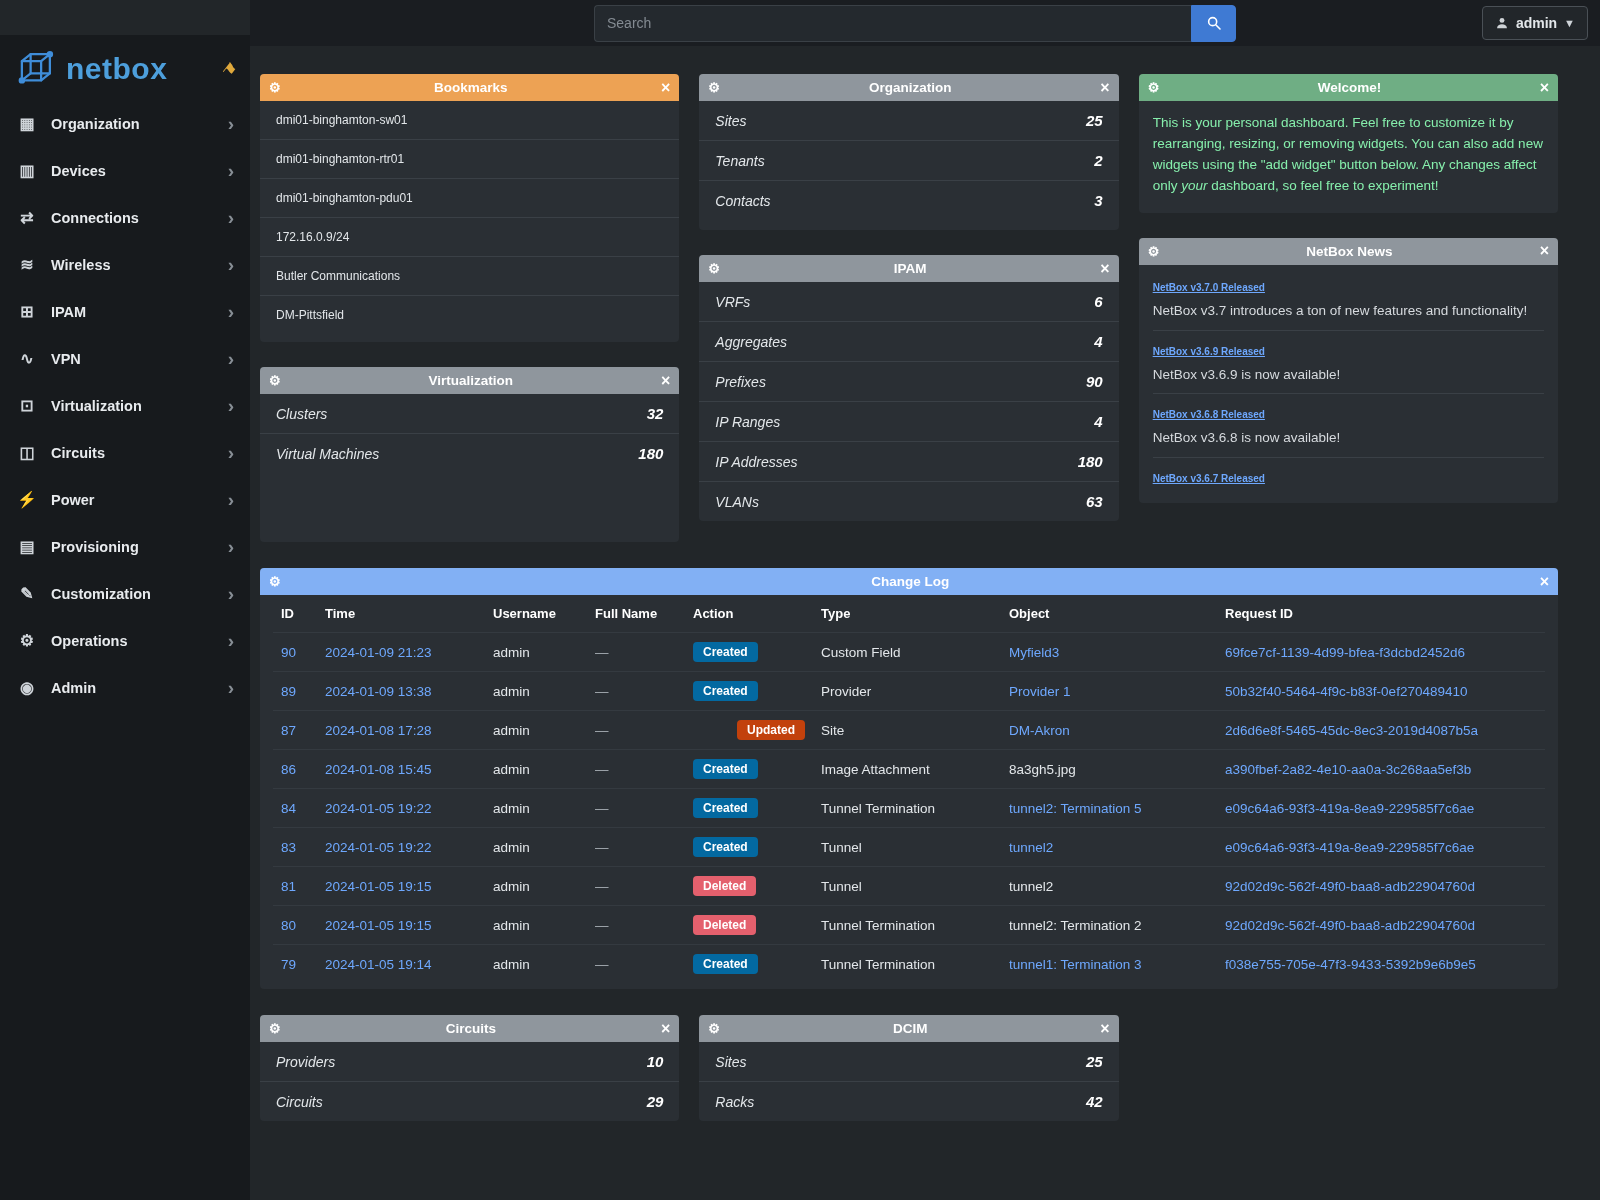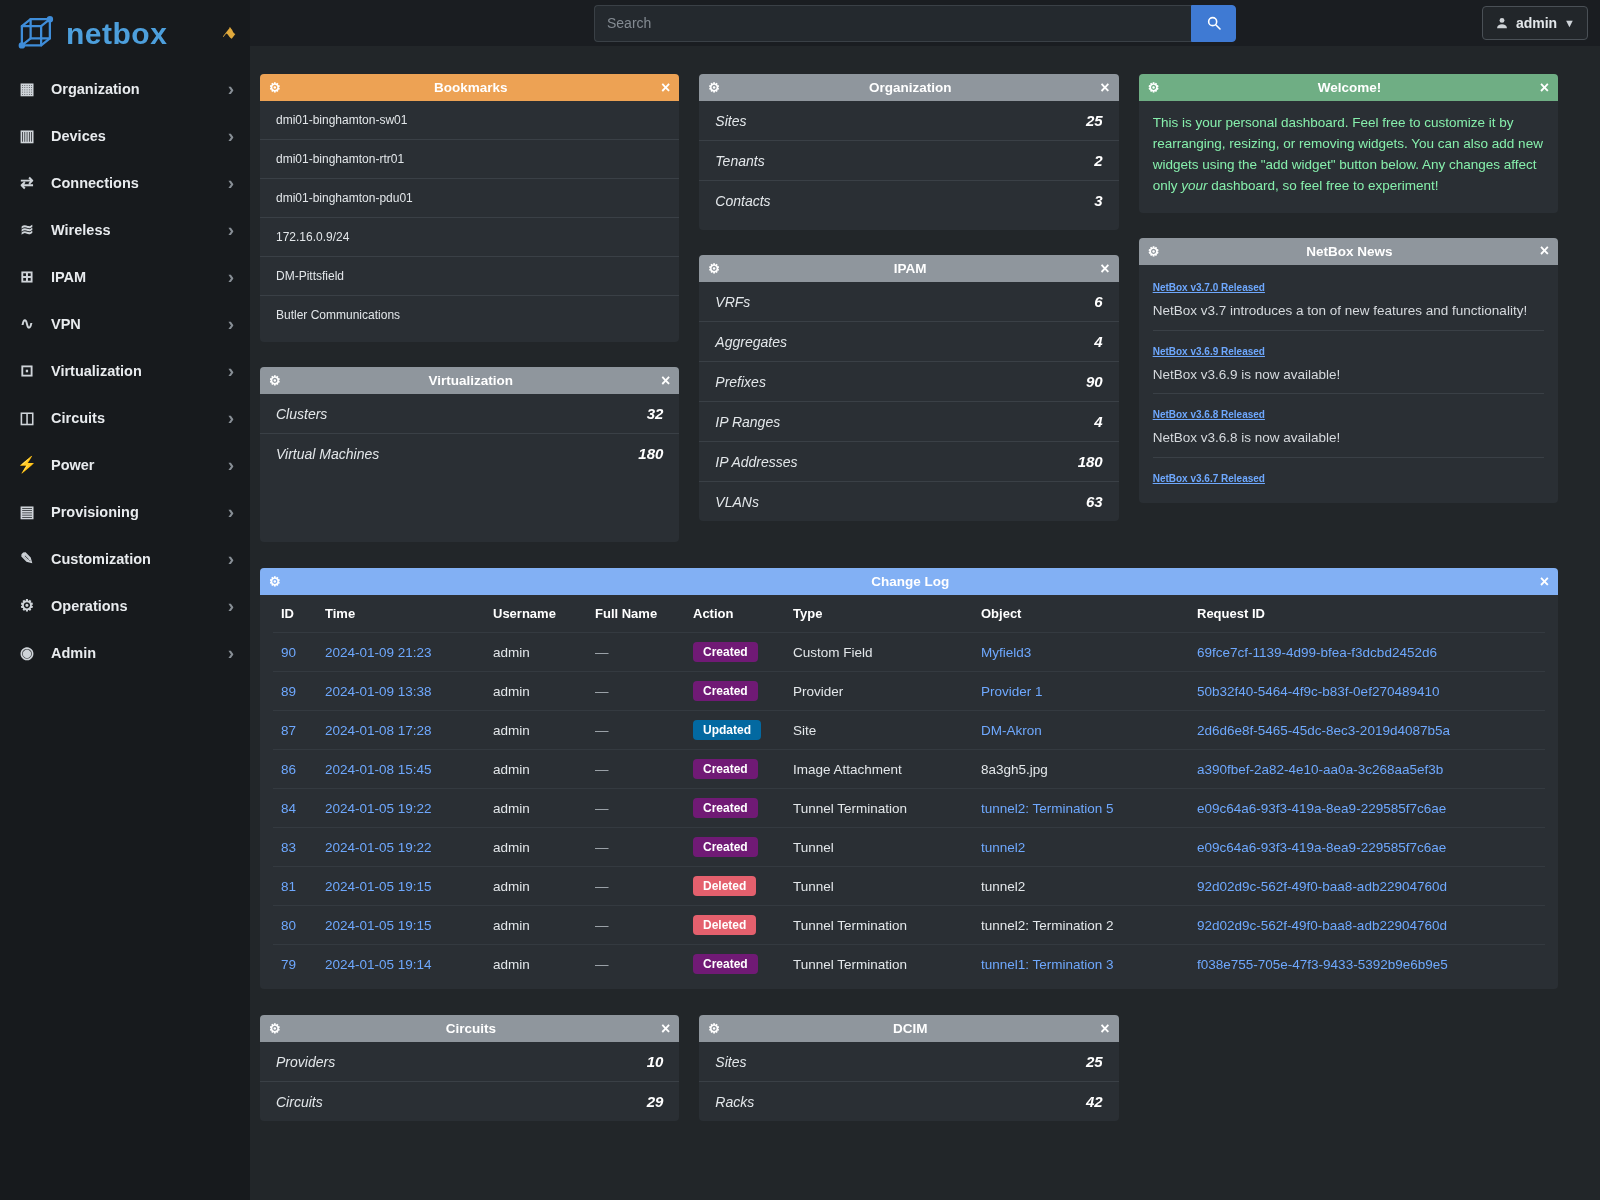--- a/index.html
+++ b/index.html
@@ -4,21 +4,21 @@
 <style>
   * { box-sizing: border-box; margin: 0; padding: 0; }
   html, body {
     width: 1600px; height: 1200px; overflow: hidden;
     background: #222629; color: #e3e7ea;
     font-family: "Liberation Sans", sans-serif;
   }
   .app { display: flex; width: 1600px; height: 1200px; }
 
   
-  .sidebar { width: 250px; min-width: 250px; background: #171a1d; }
+  .sidebar { width: 250px; min-width: 250px; background: #171a1d; margin-top: 35px; }
   .brand { display: flex; align-items: center; gap: 10px; padding: 13px 14px 10px 14px; }
   .brand-name { color: #4d9fdc; font-size: 30px; font-weight: bold; letter-spacing: .5px; }
   .pin { margin-left: auto; color: #e0a93c; font-size: 16px; transform: rotate(38deg); cursor: pointer; }
   .side-item { display: flex; align-items: center; gap: 13px; padding: 14px 16px; cursor: pointer; font-size: 14.5px; font-weight: bold; color: #e8ebee; }
   .side-icon { width: 22px; text-align: center; color: #cfd4d9; font-size: 16px; }
   .side-chevron { margin-left: auto; color: #878e95; font-size: 19px; line-height: 1; }
 
   
   .main { flex: 1; display: flex; flex-direction: column; overflow: hidden; }
   .topbar { height: 46px; min-height: 46px; background: #1a1d21; display: flex; align-items: center; padding: 0 12px; }
@@ -65,22 +65,22 @@
   .cl-body { padding: 0 13px 6px; }
   table { width: 100%; border-collapse: collapse; font-size: 13.5px; }
   th { text-align: left; padding: 11px 8px; font-size: 13px; color: #fff; }
   td { padding: 9px 8px; border-top: 1px solid #343a40; vertical-align: middle; }
   th:nth-child(1){width:44px} th:nth-child(2){width:168px} th:nth-child(3){width:102px}
   th:nth-child(4){width:98px} th:nth-child(5){width:100px} th:nth-child(6){width:188px}
   th:nth-child(7){width:216px}
   a { color: #6ea8fe; text-decoration: none; }
   .dash { color: #aab0b6; }
   .badge { display: inline-block; padding: 3px 10px; border-radius: 4px; font-size: 12px; font-weight: bold; color: #fff; }
-  .badge-created { background: #701a75; }
-  .badge-updated { background: #0369a1; }
+  .badge-created { background: #0369a1; }
+  .badge-updated { background: #c2410c; margin-left: 44px; }
   .badge-deleted { background: #e4606d; }
 </style>
 </head>
 <body>
 
 <div class="app">
 
   <aside class="sidebar">
     <div class="brand">
       <svg width="42" height="42" viewBox="0 0 48 48" fill="none" stroke="#3f8dd9" stroke-width="2.6" stroke-linecap="round" stroke-linejoin="round">
@@ -196,22 +196,22 @@
             <header class="w-head head-orange">
               <span class="gear">⚙</span>
               <span class="w-title">Bookmarks</span>
               <span class="wclose">×</span>
             </header>
             <div class="bm-body">
                 <div class="bm-row">dmi01-binghamton-sw01</div>
                 <div class="bm-row">dmi01-binghamton-rtr01</div>
                 <div class="bm-row">dmi01-binghamton-pdu01</div>
                 <div class="bm-row">172.16.0.9/24</div>
+                <div class="bm-row">Butler Communications</div>
                 <div class="bm-row">DM-Pittsfield</div>
-                <div class="bm-row">Butler Communications</div>
               </div>
           </section>
 
           <section class="widget">
             <header class="w-head head-gray">
               <span class="gear">⚙</span>
               <span class="w-title">Virtualization</span>
               <span class="wclose">×</span>
             </header>
             <div class="body-tall" data-stat="widgets.virtualization.rows">

